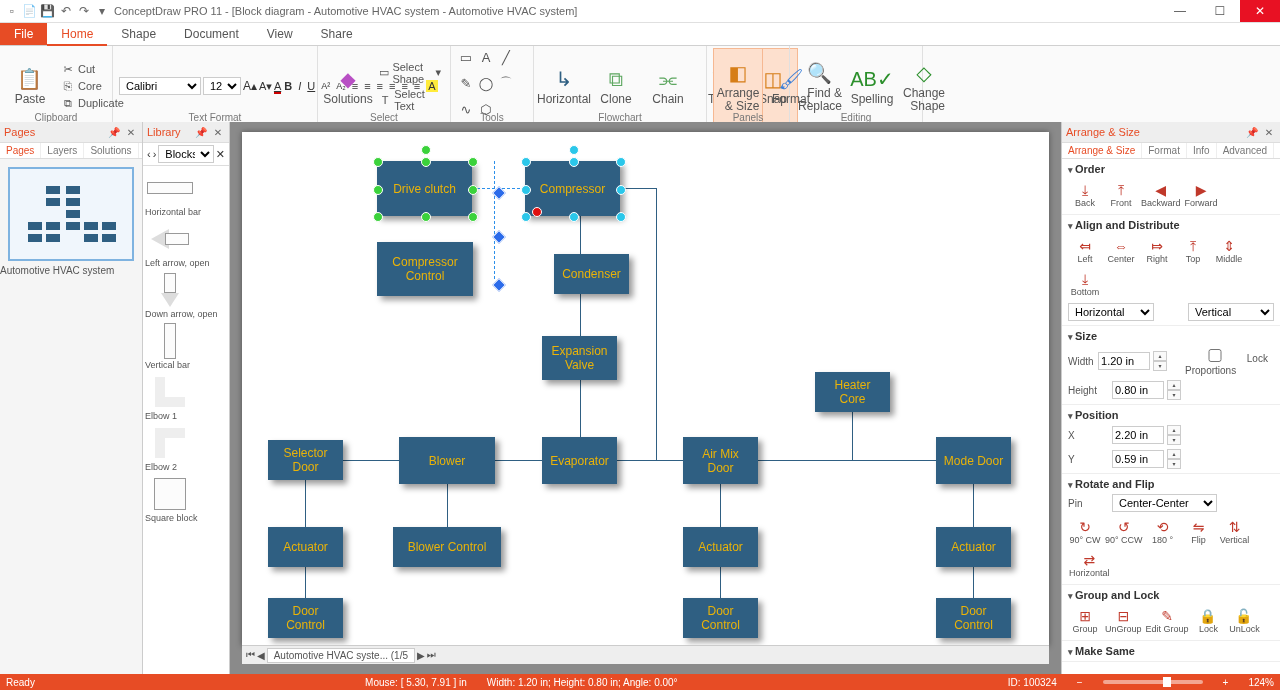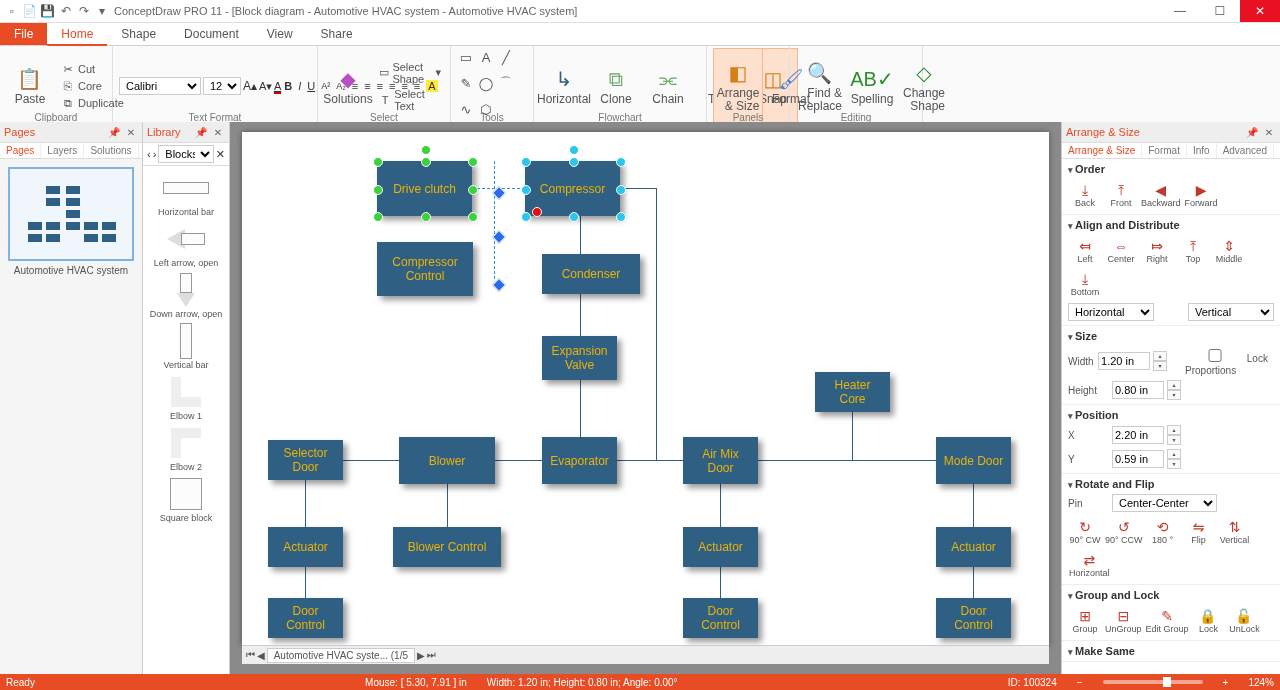--- a/index.html
+++ b/index.html
@@ -35,26 +35,26 @@
 .panel-header{height:20px;background:#eee;display:flex;align-items:center;padding:0 4px;color:#e74c25;font-size:11px;border-bottom:1px solid #ddd}
 .panel-header .sp{flex:1}
 .panel-header .pbtn{width:14px;height:14px;display:flex;align-items:center;justify-content:center;color:#666;font-size:10px;margin-left:2px}
 .tabs{display:flex;border-bottom:1px solid #ddd;background:#fff;font-size:10px}
 .tabs .tab{padding:2px 6px;color:#777;border-right:1px solid #eee}
 .tabs .tab.active{color:#e74c25}
 .pages-pane{width:142px}
 .page-thumb{margin:8px;border:2px solid #7fb3e0;background:#f0f6fc;height:90px;display:flex;align-items:center;justify-content:center}
 .page-thumb-inner{width:90px;height:60px;position:relative}
 .page-thumb-inner .b{position:absolute;background:#2f5f82;width:14px;height:8px}
-.thumb-label{text-align:center;font-size:10px;color:#555;margin-top:-4px}
+.thumb-label{font-size:10px;color:#555;margin-top:-4px}
 .lib-pane{width:86px}
 .lib-nav{display:flex;align-items:center;gap:2px;padding:2px 4px;background:#fff;border-bottom:1px solid #ddd}
 .lib-nav select{flex:1;width:40px}
 .lib-items{flex:1;overflow:hidden;background:#fff;padding:4px 2px;display:flex;flex-direction:column;gap:4px;align-items:center}
-.lib-item{display:flex;flex-direction:column;align-items:center;gap:2px;width:100%}
+.lib-item{display:flex;flex-direction:column;align-items:flex-start;gap:2px;width:100%}
 .lib-shape{width:50px;height:36px;display:flex;align-items:center;justify-content:center}
 .lib-lbl{font-size:9px;color:#555;text-align:center;line-height:1}
 .canvas-area{flex:1;position:relative;background:#8a8a8a;overflow:hidden}
 .paper{position:absolute;left:12px;top:10px;right:12px;bottom:28px;background:#fff;box-shadow:0 0 6px rgba(0,0,0,.4)}
 .block{position:absolute;background:#2f5f82;color:#eab308;display:flex;align-items:center;justify-content:center;text-align:center;font-size:12px;box-shadow:4px 4px 6px rgba(0,0,0,.4);padding:0 6px;box-sizing:border-box}
 .conn{position:absolute;background:#2f5f82}
 .sh{position:absolute;width:8px;height:8px;border-radius:50%;border:1px solid #fff}
 .sh.g{background:#3bd23b}
 .sh.c{background:#2bc7ea}
 .sh.r{background:#e01010}
@@ -388,21 +388,21 @@
         <div class="sh c" style="left: 279px; top: 25px; position: absolute;"></div>
         <div class="sh c" style="left: 326.5px; top: 25px; position: absolute;"></div>
         <div class="sh c" style="left: 374px; top: 25px; position: absolute;"></div>
         <div class="sh c" style="left: 279px; top: 52.5px; position: absolute;"></div>
         <div class="sh c" style="left: 374px; top: 52.5px; position: absolute;"></div>
         <div class="sh c" style="left: 279px; top: 80px; position: absolute;"></div>
         <div class="sh c" style="left: 326.5px; top: 80px; position: absolute;"></div>
         <div class="sh c" style="left: 374px; top: 80px; position: absolute;"></div>
         <div class="sh c" style="left: 326.5px; top: 13px; position: absolute;"></div>
         <div class="block" style="left: 135px; top: 110px; width: 96px; height: 54px;">Compressor Control</div>
-        <div class="block" style="left: 300px; top: 122px; width: 98px; height: 40px;">Condenser</div>
+        <div class="block" style="left: 312px; top: 122px; width: 75px; height: 40px;">Condenser</div>
         <div class="block" style="left: 300px; top: 204px; width: 75px; height: 44px;">Expansion Valve</div>
         <div class="block" style="left: 573px; top: 240px; width: 75px; height: 40px;">Heater Core</div>
         <div class="block" style="left: 26px; top: 308px; width: 75px; height: 40px;">Selector Door</div>
         <div class="block" style="left: 157px; top: 305px; width: 96px; height: 47px;">Blower</div>
         <div class="block" style="left: 300px; top: 305px; width: 75px; height: 47px;">Evaporator</div>
         <div class="block" style="left: 441px; top: 305px; width: 75px; height: 47px;">Air Mix Door</div>
         <div class="block" style="left: 694px; top: 305px; width: 75px; height: 47px;">Mode Door</div>
         <div class="block" style="left: 26px; top: 395px; width: 75px; height: 40px;">Actuator</div>
         <div class="block" style="left: 151px; top: 395px; width: 108px; height: 40px;">Blower Control</div>
         <div class="block" style="left: 441px; top: 395px; width: 75px; height: 40px;">Actuator</div>

